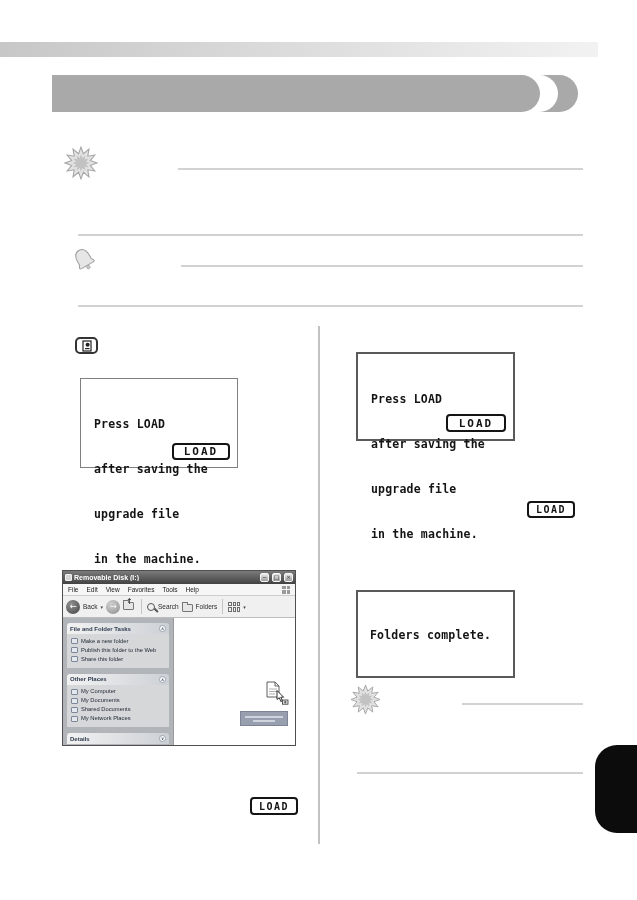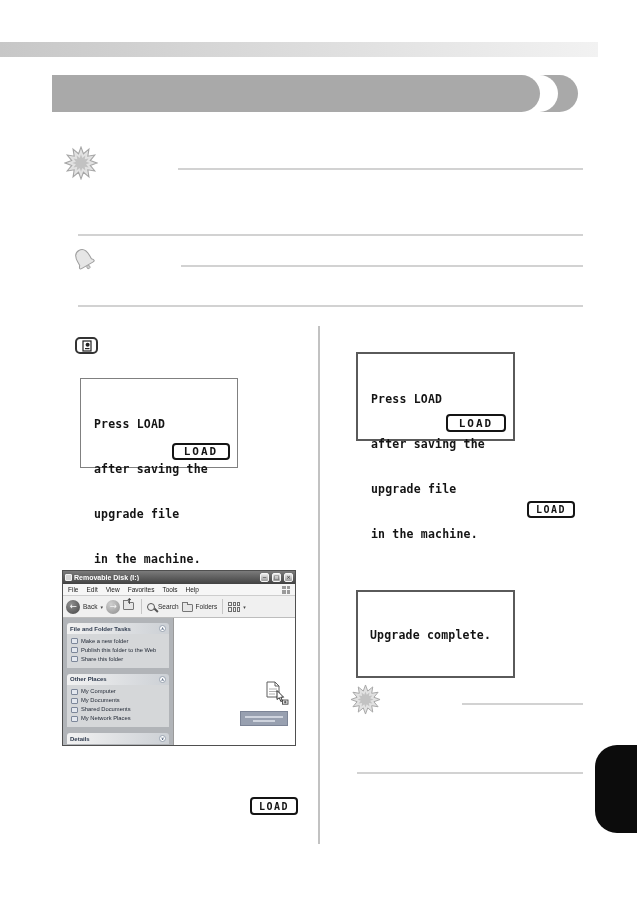--- a/index.html
+++ b/index.html
@@ -323,21 +323,21 @@
       <span class="lcd-line">after saving the</span>
       <span class="lcd-line">upgrade file</span>
       <span class="lcd-line">in the machine.</span>
     </div>
     <div class="lcd-load">LOAD</div>
   </div>
 
   <div class="load-inline" style="left:527px; top:501px; height:17px;">LOAD</div>
 
   <div class="lcd thick" style="left:356px; top:590px; width:159px; height:88px;">
-    <div class="lcd-text" style="top:36px; left:12px;">Upgrade complete.</div>
+    <div class="lcd-text" style="top:36px; left:12px;">Folders complete.</div>
   </div>
 
   <svg class="icon-abs" style="left:350px; top:684px;" width="31" height="31" viewBox="0 0 32 32">
     <polygon fill="#e2e2e2" stroke="#a6a6a6" stroke-width="1" points="31,16 24.7,18.3 29,23.5 22.4,22.4 23.5,29 18.3,24.7 16,31 13.7,24.7 8.5,29 9.6,22.4 3,23.5 7.3,18.3 1,16 7.3,13.7 3,8.5 9.6,9.6 8.5,3 13.7,7.3 16,1 18.3,7.3 23.5,3 22.4,9.6 29,8.5 24.7,13.7"></polygon>
     <polygon fill="#c2c2c2" transform="translate(7.2 7.2) scale(0.55)" points="31,16 24.7,18.3 29,23.5 22.4,22.4 23.5,29 18.3,24.7 16,31 13.7,24.7 8.5,29 9.6,22.4 3,23.5 7.3,18.3 1,16 7.3,13.7 3,8.5 9.6,9.6 8.5,3 13.7,7.3 16,1 18.3,7.3 23.5,3 22.4,9.6 29,8.5 24.7,13.7"></polygon>
   </svg>
   <div class="hline" style="left:462px; top:703px; width:121px;"></div>
   <div class="hline" style="left:357px; top:772px; width:226px;"></div>
 
   <div class="side-tab"></div>

